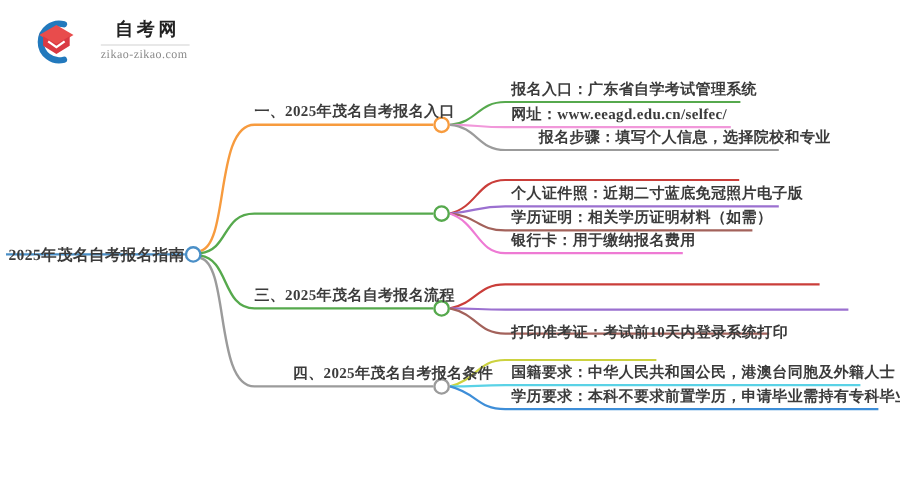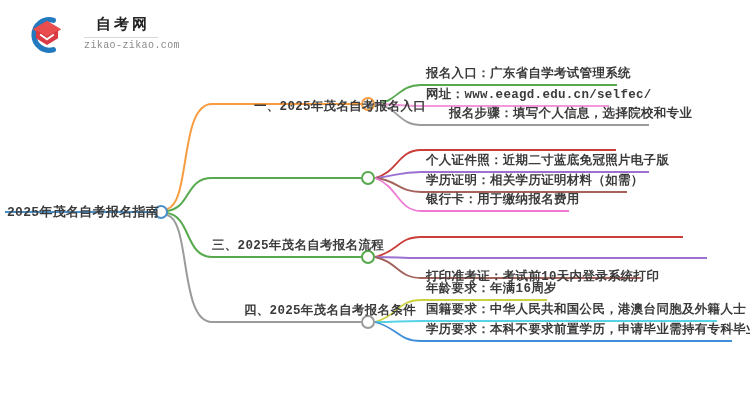--- a/index.html
+++ b/index.html
@@ -1,18 +1,18 @@
 <!DOCTYPE html>
 <html><head>
 <meta charset="utf-8">
 <style>
   html,body{margin:0;padding:0;background:#fff;}
   #stage{
     position:relative;width:750px;height:410px;background:#ffffff;overflow:hidden;
-    font-family:Liberation Mono, monospace;
+    font-family:Liberation Serif, serif;
   }
   #connectors{position:absolute;left:0;top:0;width:750px;height:410px;}
   .label{
     position:absolute;white-space:nowrap;color:#3b3b3b;font-weight:600;
     line-height:16px;font-size:12.5px;letter-spacing:0.3px;
   }
   .root-label{font-size:13px;margin-top:12px;}
   .logo{position:absolute;left:28px;top:14px;width:150px;height:44px;}
   .logo-icon{position:absolute;left:0;top:2px;width:38px;height:38px;}
   .logo-name{
@@ -70,31 +70,30 @@
       <polygon points="7.5,13.5 18,19.5 28.5,13.5 28.5,21 18,27.5 7.5,21" fill="#da3943"></polygon>
       <path d="M11.5,17.5 L18,22 L24.5,17.5" stroke="#ffffff" stroke-width="1.8" fill="none"></path>
     </svg>
     <div class="logo-name">自考网</div>
     <div class="logo-divider"></div>
     <div class="logo-domain">zikao-zikao.com</div>
   </div>
 
   <div class="label root-label" style="left:7px;top:193px;">2025年茂名自考报名指南</div>
 
-  <div class="label" style="left:212px;top:99px;margin-left:42px;">一、2025年茂名自考报名入口</div>
+  <div class="label" style="left:212px;top:85px;">一、2025年茂名自考报名入口</div>
   <div class="label" style="left:212px;top:238px;">三、2025年茂名自考报名流程</div>
   <div class="label" style="left:212px;top:303px;margin-left:32px;">四、2025年茂名自考报名条件</div>
 
   <div class="label" style="left:426px;top:66px;">报名入口：广东省自学考试管理系统</div>
   <div class="label" style="left:426px;top:87px;">网址：www.eeagd.edu.cn/selfec/</div>
   <div class="label" style="left:449px;top:106px;">报名步骤：填写个人信息，选择院校和专业</div>
 
   <div class="label" style="left:426px;top:153px;">个人证件照：近期二寸蓝底免冠照片电子版</div>
   <div class="label" style="left:426px;top:173px;">学历证明：相关学历证明材料（如需）</div>
   <div class="label" style="left:426px;top:192px;">银行卡：用于缴纳报名费用</div>
 
   <div class="label" style="left:426px;top:269px;">打印准考证：考试前10天内登录系统打印</div>
 
-  <div class="label" style="left:426px;top:281px;">年龄要求：年满16周岁</div>
   <div class="label" style="left:426px;top:302px;">国籍要求：中华人民共和国公民，港澳台同胞及外籍人士</div>
   <div class="label" style="left:426px;top:322px;">学历要求：本科不要求前置学历，申请毕业需持有专科毕业证</div>
 
 </div>
 
 </body></html>

